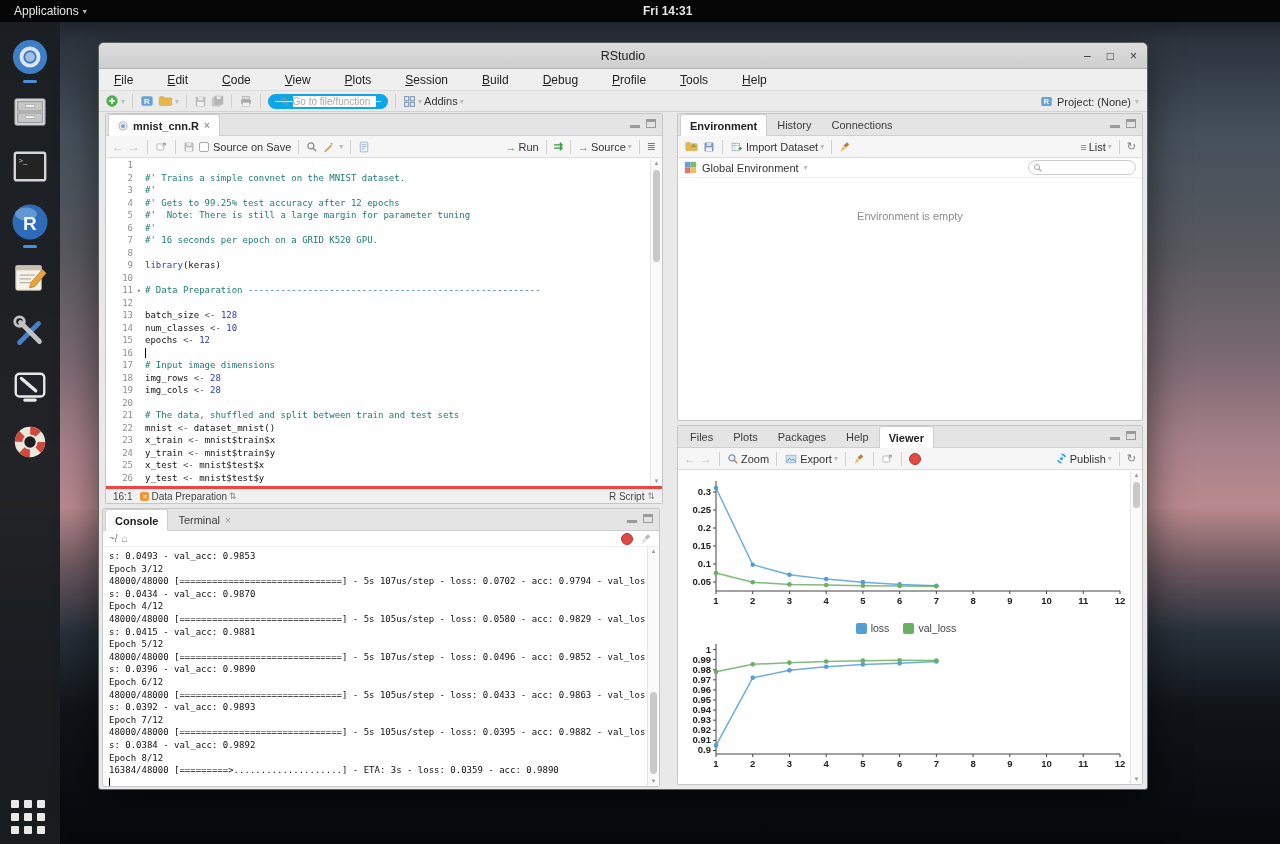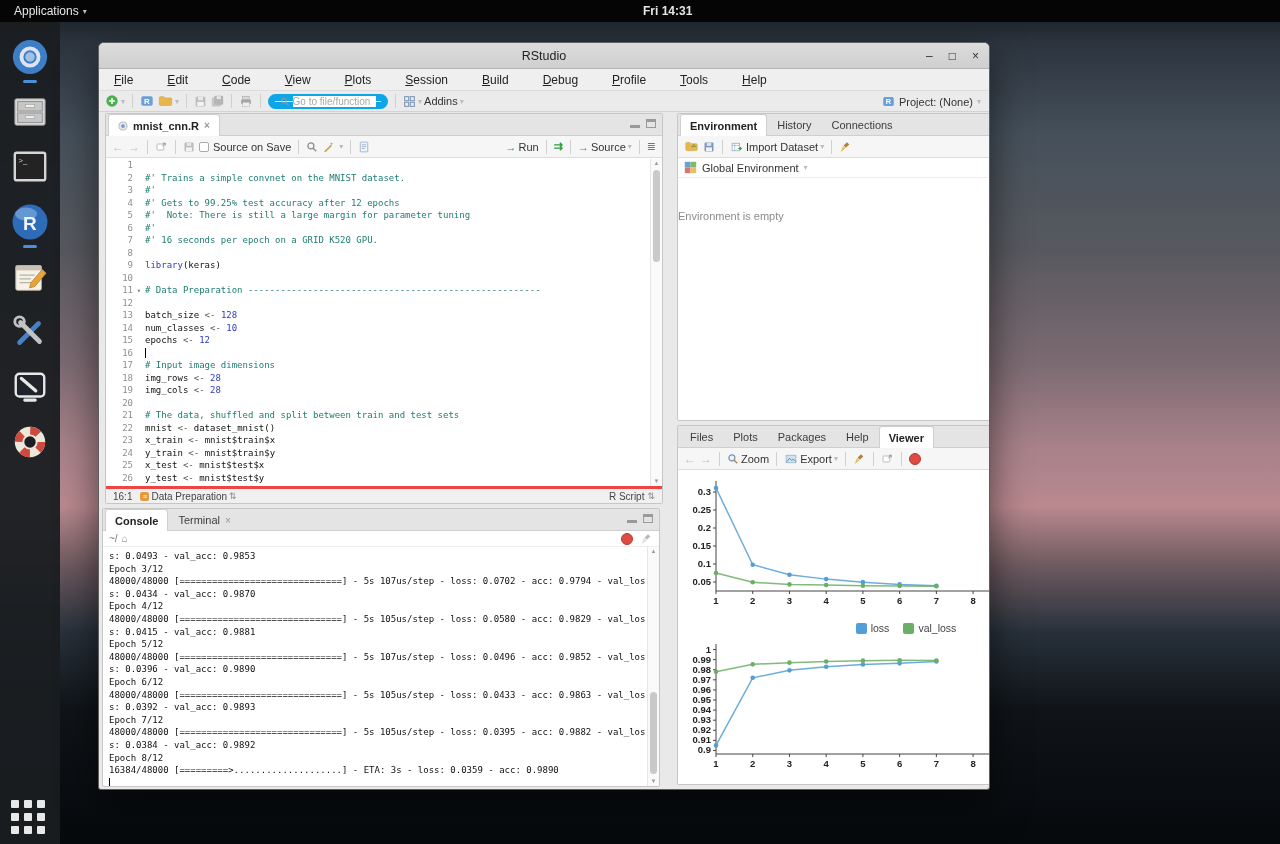--- a/index.html
+++ b/index.html
@@ -13,21 +13,21 @@
   .topbar .clock { position:absolute; left:50%; transform:translateX(6%); font-weight:bold; }
   .caret { font-size:8px; color:#bbb; }
   
   .dock { position:absolute; left:0; top:22px; width:60px; height:822px; background:rgba(26,29,33,0.95); z-index:40;
     display:flex; flex-direction:column; align-items:center; padding-top:14px; gap:13px; }
   .dock-item { width:42px; height:42px; display:flex; align-items:center; justify-content:center; position:relative; }
   .dock-item.running::after { content:""; position:absolute; bottom:-5px; left:14px; width:14px; height:3px; background:#4a90d9; border-radius:2px; }
   .apps-grid { position:absolute; bottom:10px; left:11px; display:grid; grid-template-columns:repeat(3,8px); grid-gap:5px; }
   .apps-grid div { width:8px; height:8px; background:#e8e8e8; border-radius:1px; }
   
-  .window { position:absolute; left:98px; top:42px; width:892px; height:748px; background:#e9e9e9;
+  .window { position:absolute; left:98px; top:42px; width:1050px; height:748px; background:#e9e9e9;
     border:1px solid #5f5f5f; border-radius:6px 6px 3px 3px; box-shadow:0 14px 38px rgba(0,0,0,.55); z-index:45; overflow:hidden; }
   .titlebar { position:absolute; left:0; top:0; right:0; height:26px; background:linear-gradient(#dcdcdc,#cfcfcf);
     border-bottom:1px solid #b4b4b4; display:flex; align-items:center; justify-content:center; font-size:12.5px; color:#222; }
   .win-ctrls { position:absolute; right:10px; top:0; height:26px; display:flex; align-items:center; gap:16px; color:#333; font-size:12px; }
   .win-ctrls span { cursor:default; }
   .menubar { position:absolute; left:0; top:26px; right:0; height:22px; background:#efefef; border-bottom:1px solid #ddd;
     display:flex; align-items:center; padding-left:8px; font-size:12px; color:#222;gap:20px; }
   .menu-item { padding:0 7px; }
   .toolbar { position:absolute; left:0; top:48px; right:0; height:21px; background:#ebebeb; border-bottom:1px solid #d2d2d2;
     display:flex; align-items:center; padding:0 6px; gap:4px; font-size:11px; color:#333; }
@@ -76,21 +76,21 @@
   .scroll-view { right:0; top:45px; bottom:0; } .scroll-view .thumb { top:11px; height:26px; }
   
   .con-out { position:absolute; left:0; top:38px; right:12px; bottom:0; padding:3px 0 0 6px; overflow:hidden;
     font-family:"DejaVu Sans Mono",monospace; font-size:9px; line-height:12.6px; color:#101010; white-space:pre; }
   .path-row { height:16px; display:flex; align-items:center; font-size:10px; color:#777; padding:0 6px; gap:4px; border-bottom:1px solid #eee; background:#fff; }
   .path-row .right { margin-left:auto; display:flex; align-items:center; gap:7px; }
   .stop-dot { width:12px; height:12px; border-radius:50%; background:#dd4b43; border:1px solid #b33a33; }
   
   .scope-row { height:20px; display:flex; align-items:center; gap:5px; padding:0 6px; font-size:11px; color:#333; border-bottom:1px solid #eee; }
   .search-box { margin-left:auto; width:108px; height:15px; border:1px solid #ccc; border-radius:8px; display:flex; align-items:center; padding:0 4px; gap:3px; background:#fff; }
-  .empty-msg { text-align:left; padding-top:32px; color:#8c8c8c; font-size:11px; }
+  .empty-msg { text-align:center; padding-top:32px; color:#8c8c8c; font-size:11px; }
   
   .view-body { position:absolute; left:0; top:45px; right:12px; bottom:0; background:#fff; padding:6px 0 0 4px; }
   .chart-block { margin-bottom:6px; }
   .legend { display:flex; justify-content:center; gap:14px; font-size:10.5px; color:#444; margin-top:1px; }
   .legend .key { display:flex; align-items:center; gap:4px; }
   .legend .sw { width:11px; height:11px; border-radius:2px; }
   svg text { font-family:"Liberation Sans",sans-serif; }
   .glyph { color:#777; }
   .grn { color:#2e9e3e; font-weight:bold; } .blu { color:#3a7fd5; font-weight:bold; }
   .gray-arrow { color:#b9c3ce; font-weight:bold; font-size:12px; }

